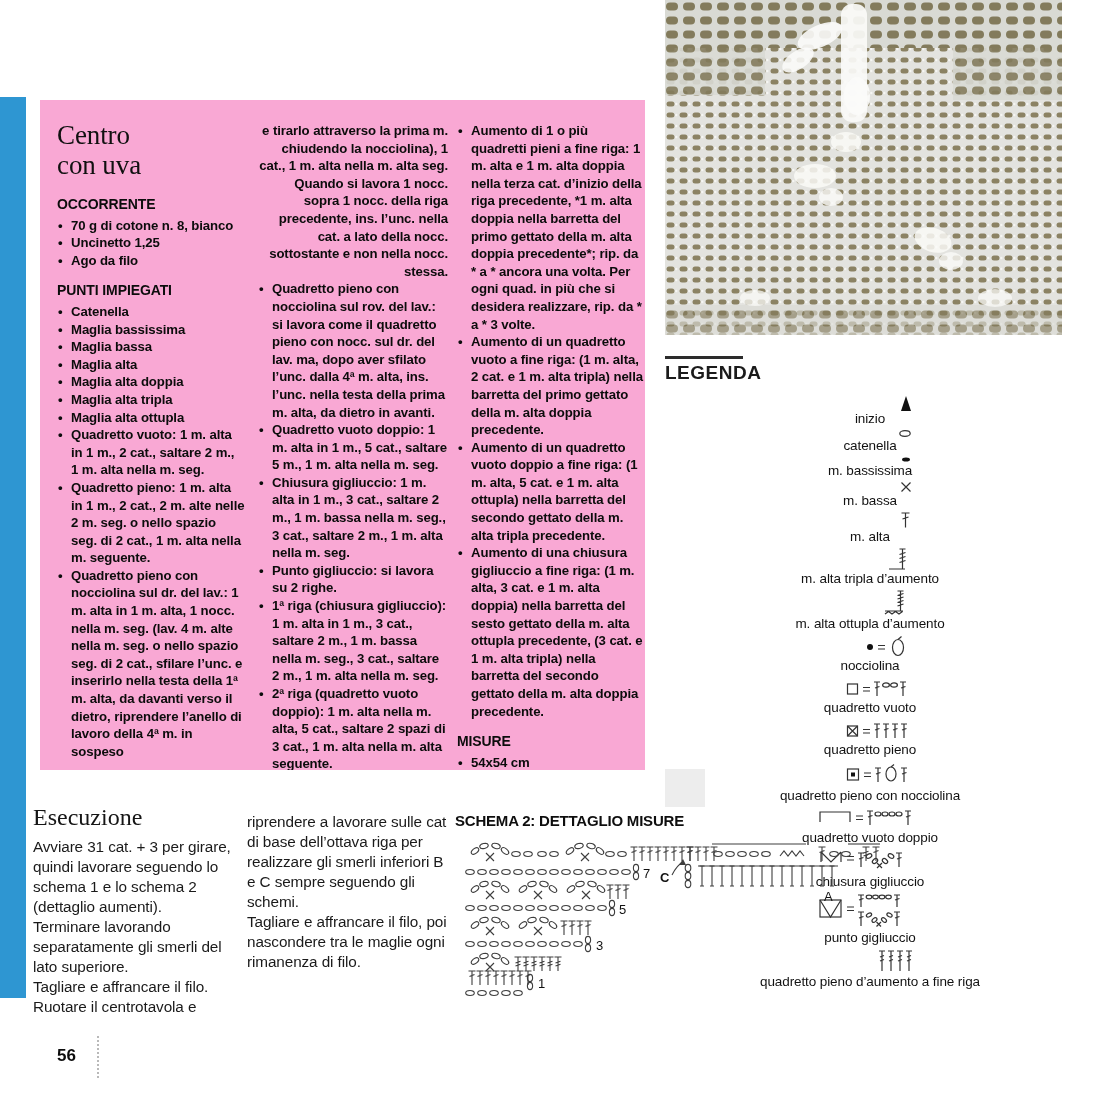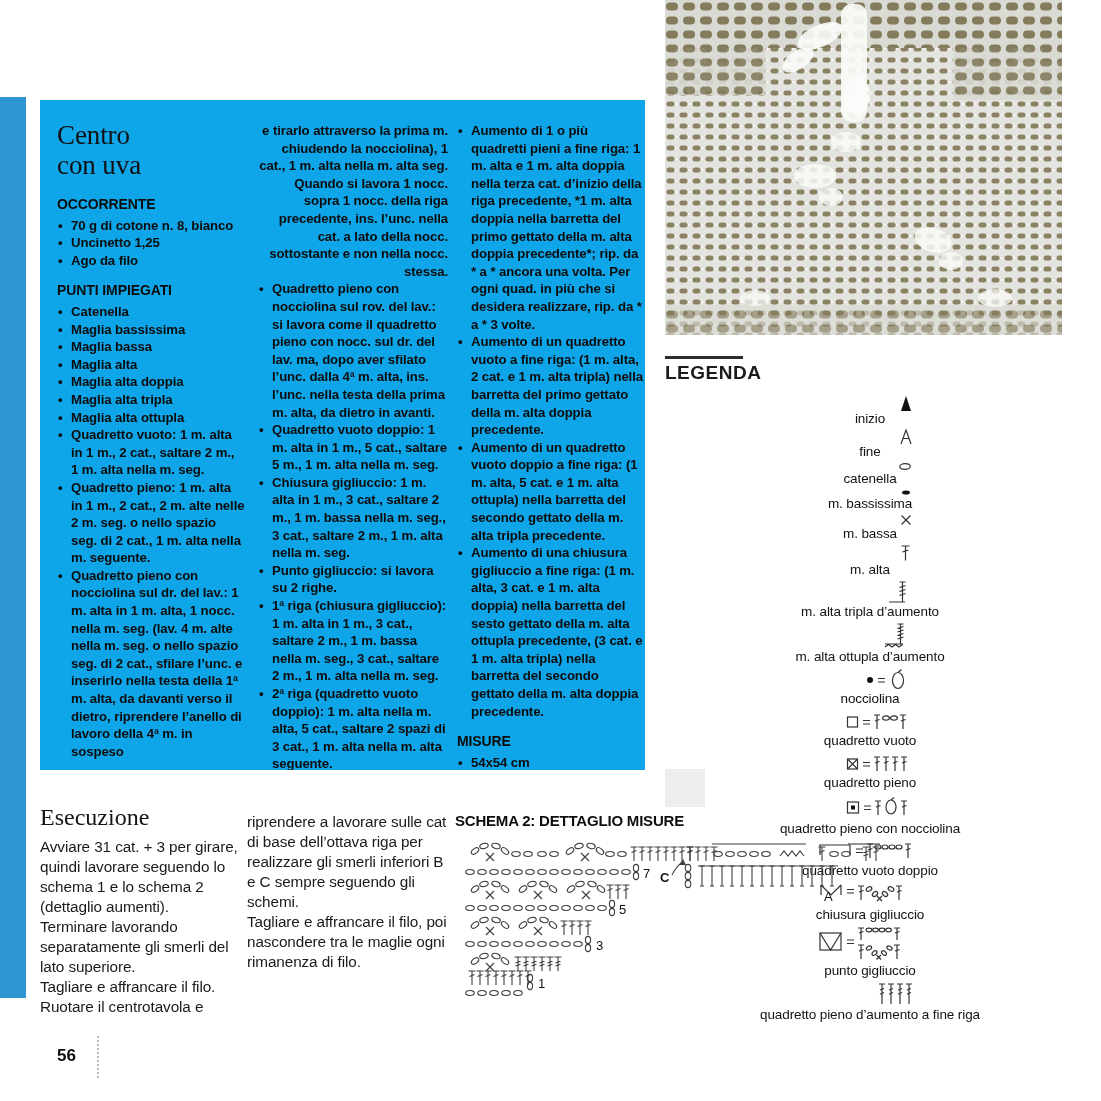--- a/index.html
+++ b/index.html
@@ -4,21 +4,21 @@
 <style>
   * { box-sizing: border-box; }
   html,body { margin:0; padding:0; }
   body {
     width:1101px; height:1101px; position:relative; overflow:hidden;
     background:#ffffff; font-family:"Liberation Sans", sans-serif; color:#111;
   }
   .stripe { position:absolute; left:0; top:97px; width:26px; height:901px; background:#2e96d2; }
 
   
-  .bluebox { position:absolute; left:40px; top:100px; width:605px; height:670px; background:#0ea5e9; overflow:hidden; }
+  .bluebox { position:absolute; left:40px; top:100px; width:605px; height:670px; background:#f9a8d4; overflow:hidden; }
   .bcol { position:absolute; top:20px; font-size:13.2px; font-weight:600; line-height:17.6px; letter-spacing:-0.1px; color:#0c0c0c; }
   .bcol1 { left:17px;  width:188px; }
   .bcol2 { left:218px; width:190px; top:22px; }
   .bcol3 { left:417px; width:188px; top:22px; }
   .box-title { font-family:"Liberation Serif", serif; font-weight:400; font-size:27px; line-height:30px; color:#101010; margin:0 0 16px; }
   .bhead { font-size:14px; font-weight:800; margin:13px 0 3px; }
   .bhead.first { margin-top:13px; }
   ul.blist { margin:0; padding:0; list-style:none; }
   .blist li { position:relative; padding-left:14px; margin:0; }
   .blist li::before { content:"•"; position:absolute; left:1px; top:0; }
@@ -31,21 +31,21 @@
   .legend { position:absolute; left:665px; top:356px; width:410px; }
   .legend-rule { width:78px; border-top:3px solid #2c2c2c; margin-bottom:3px; }
   .legend-title { font-size:19px; font-weight:700; letter-spacing:.5px; color:#1b1b1b; margin:0 0 12px; }
   .lg-row { display:flex; align-items:center; margin-bottom:3px; min-height:16px;flex-direction:column; }
   .lg-sym { width:102px; display:flex; justify-content:flex-end; align-items:center; padding-right:9px; }
   .lg-sym svg { display:block; }
   .lg-label { font-size:13.5px; color:#121212; letter-spacing:-0.1px; }
   .grey-sq { position:absolute; left:0px; top:413px; width:40px; height:38px; background:#ededed; }
 
   
-  .esec1 { position:absolute; left:40px; top:804px; width:202px; }
+  .esec1 { position:absolute; left:33px; top:804px; width:202px; }
   .esec2 { position:absolute; left:247px; top:812px; width:208px; }
   .esec-title { font-family:"Liberation Serif", serif; font-size:24px; font-weight:400; margin:0 0 6px; color:#151515; }
   .esec-text { font-size:15.3px; line-height:20px; color:#1a1a1a; white-space:pre-line; letter-spacing:-0.1px; }
 
   
   .schema-head { position:absolute; left:455px; top:812px; font-size:15px; font-weight:800; letter-spacing:-0.2px; color:#0e0e0e; }
   .schema-svg { position:absolute; left:450px; top:842px; }
   .schema-svg path, .schema-svg ellipse, .schema-svg line { stroke:#3e3e3e; stroke-width:1.1; fill:none; }
   .schema-svg text { fill:#111; font-size:13px; font-family:"Liberation Sans",sans-serif; stroke:none; }
 
@@ -156,28 +156,20 @@
   <div class="lg-row">
     <span class="lg-sym">
       <svg width="12" height="15">
           <polygon points="6,0 11,15 1,15" fill="#111"></polygon>
         </svg>
       </span>
     <span class="lg-label">inizio</span>
   </div>
   <div class="lg-row">
     <span class="lg-sym">
-      <svg class="lgsvg" width="12" height="15">
-          <path d="M1 15 L6 1 L11 15 M3.5 9.5 L8.5 9.5"></path>
-        </svg>
-      </span>
-    <span class="lg-label">fine</span>
-  </div>
-  <div class="lg-row">
-    <span class="lg-sym">
       <svg class="lgsvg" width="14" height="9">
           <ellipse cx="7" cy="4.5" rx="5.2" ry="2.8"></ellipse>
         </svg>
       </span>
     <span class="lg-label">catenella</span>
   </div>
   <div class="lg-row">
     <span class="lg-sym">
       <svg width="12" height="7">
           <ellipse cx="6" cy="3.5" rx="4" ry="2" fill="#111"></ellipse>

